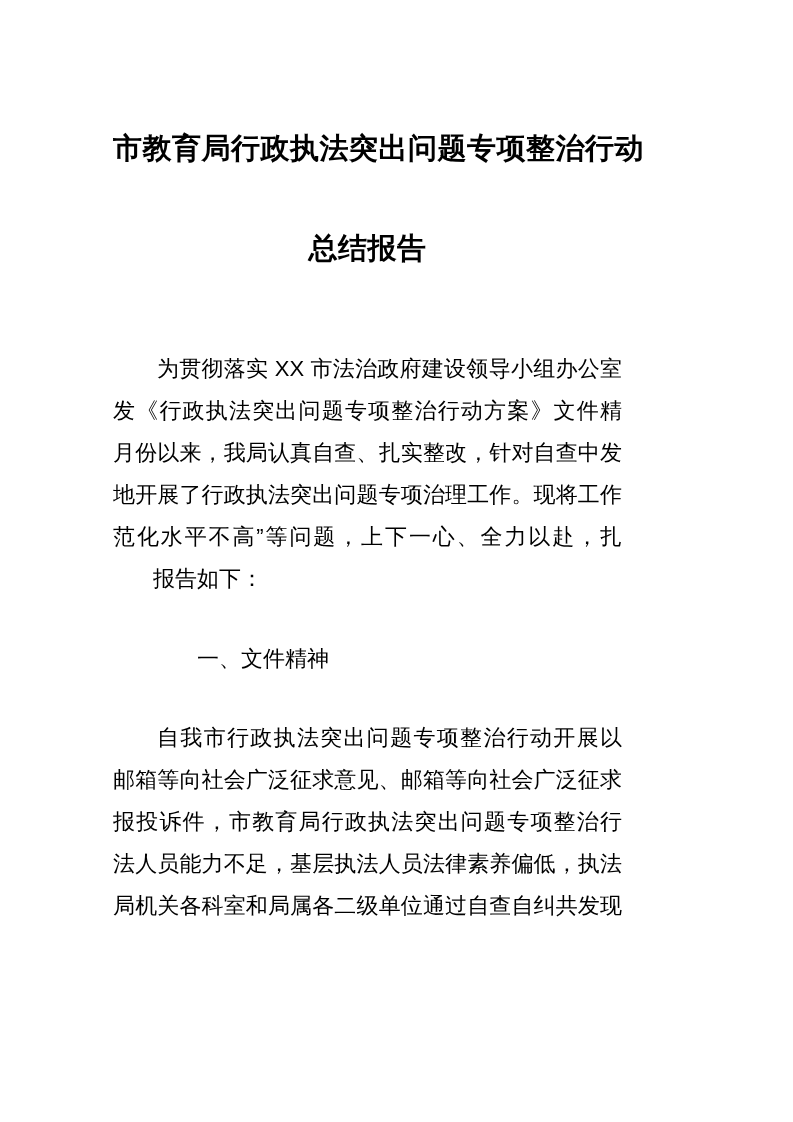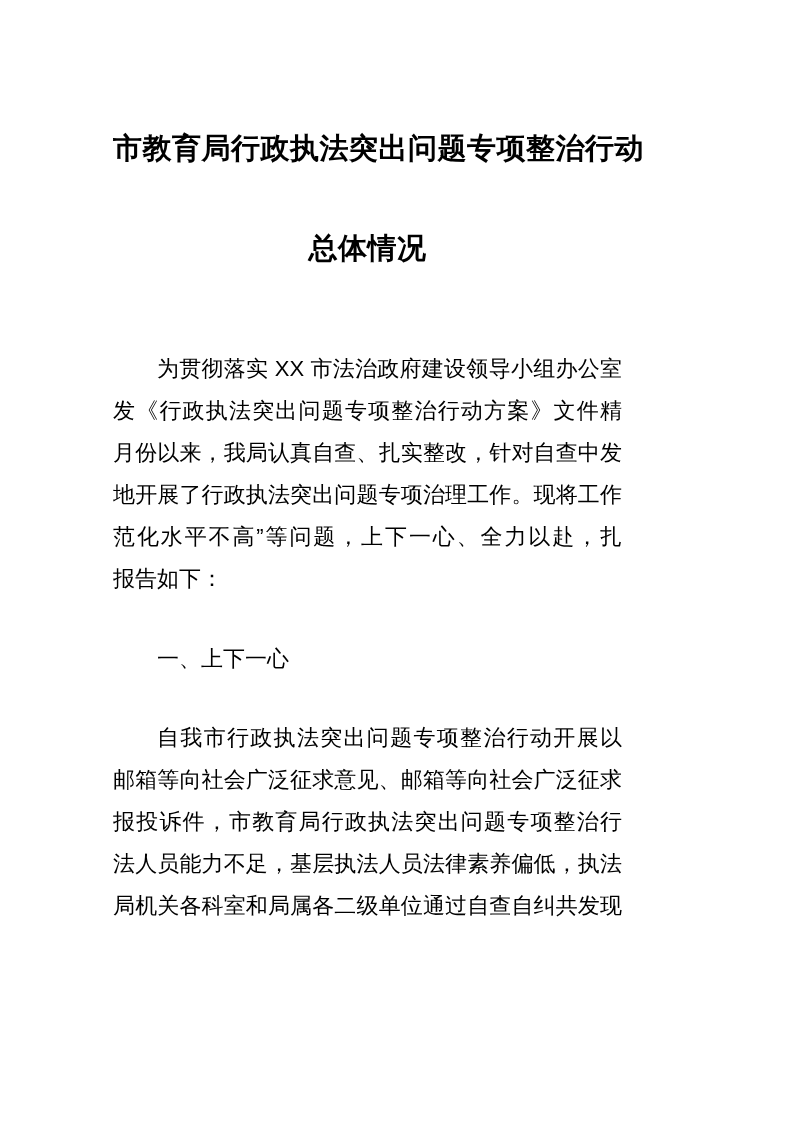--- a/index.html
+++ b/index.html
@@ -46,47 +46,48 @@
   }
   .para-2 { margin-top: 37px; }
   .line {
     text-align: justify;
     text-align-last: justify;
     overflow: hidden;
     height: 42px;
   }
   .line.flush-last {
     text-align-last: left;
+    margin-left: 40px;
   }
   .line.indent {
     text-indent: 2em;
   }
 </style>
 </head>
 <body>
 
 <div class="page">
   <div class="content">
 
     <h1 class="doc-title">
       <span class="title-line">市教育局行政执法突出问题专项整治行动</span>
-      <span class="title-line">总体情况</span>
+      <span class="title-line">总结报告</span>
     </h1>
 
     <div class="para para-1">
       <div class="line indent">为贯彻落实 XX 市法治政府建设领导小组办公室关于印</div>
       <div class="line">发《行政执法突出问题专项整治行动方案》文件精神，自 4</div>
       <div class="line">月份以来，我局认真自查、扎实整改，针对自查中发现的</div>
       <div class="line">地开展了行政执法突出问题专项治理工作。现将工作情况</div>
       <div class="line">范化水平不高”等问题，上下一心、全力以赴，扎实、认真</div>
       <div class="line flush-last">报告如下：</div>
     </div>
 
     <div class="section-heading">
-      <div class="line indent flush-last">一、上下一心</div>
+      <div class="line indent flush-last">一、文件精神</div>
     </div>
 
     <div class="para para-2">
       <div class="line indent">自我市行政执法突出问题专项整治行动开展以来，市</div>
       <div class="line">邮箱等向社会广泛征求意见、邮箱等向社会广泛征求意见，</div>
       <div class="line">报投诉件，市教育局行政执法突出问题专项整治行动。</div>
       <div class="line">法人员能力不足，基层执法人员法律素养偏低，执法规范</div>
       <div class="line">局机关各科室和局属各二级单位通过自查自纠共发现发“执</div>
     </div>
 

